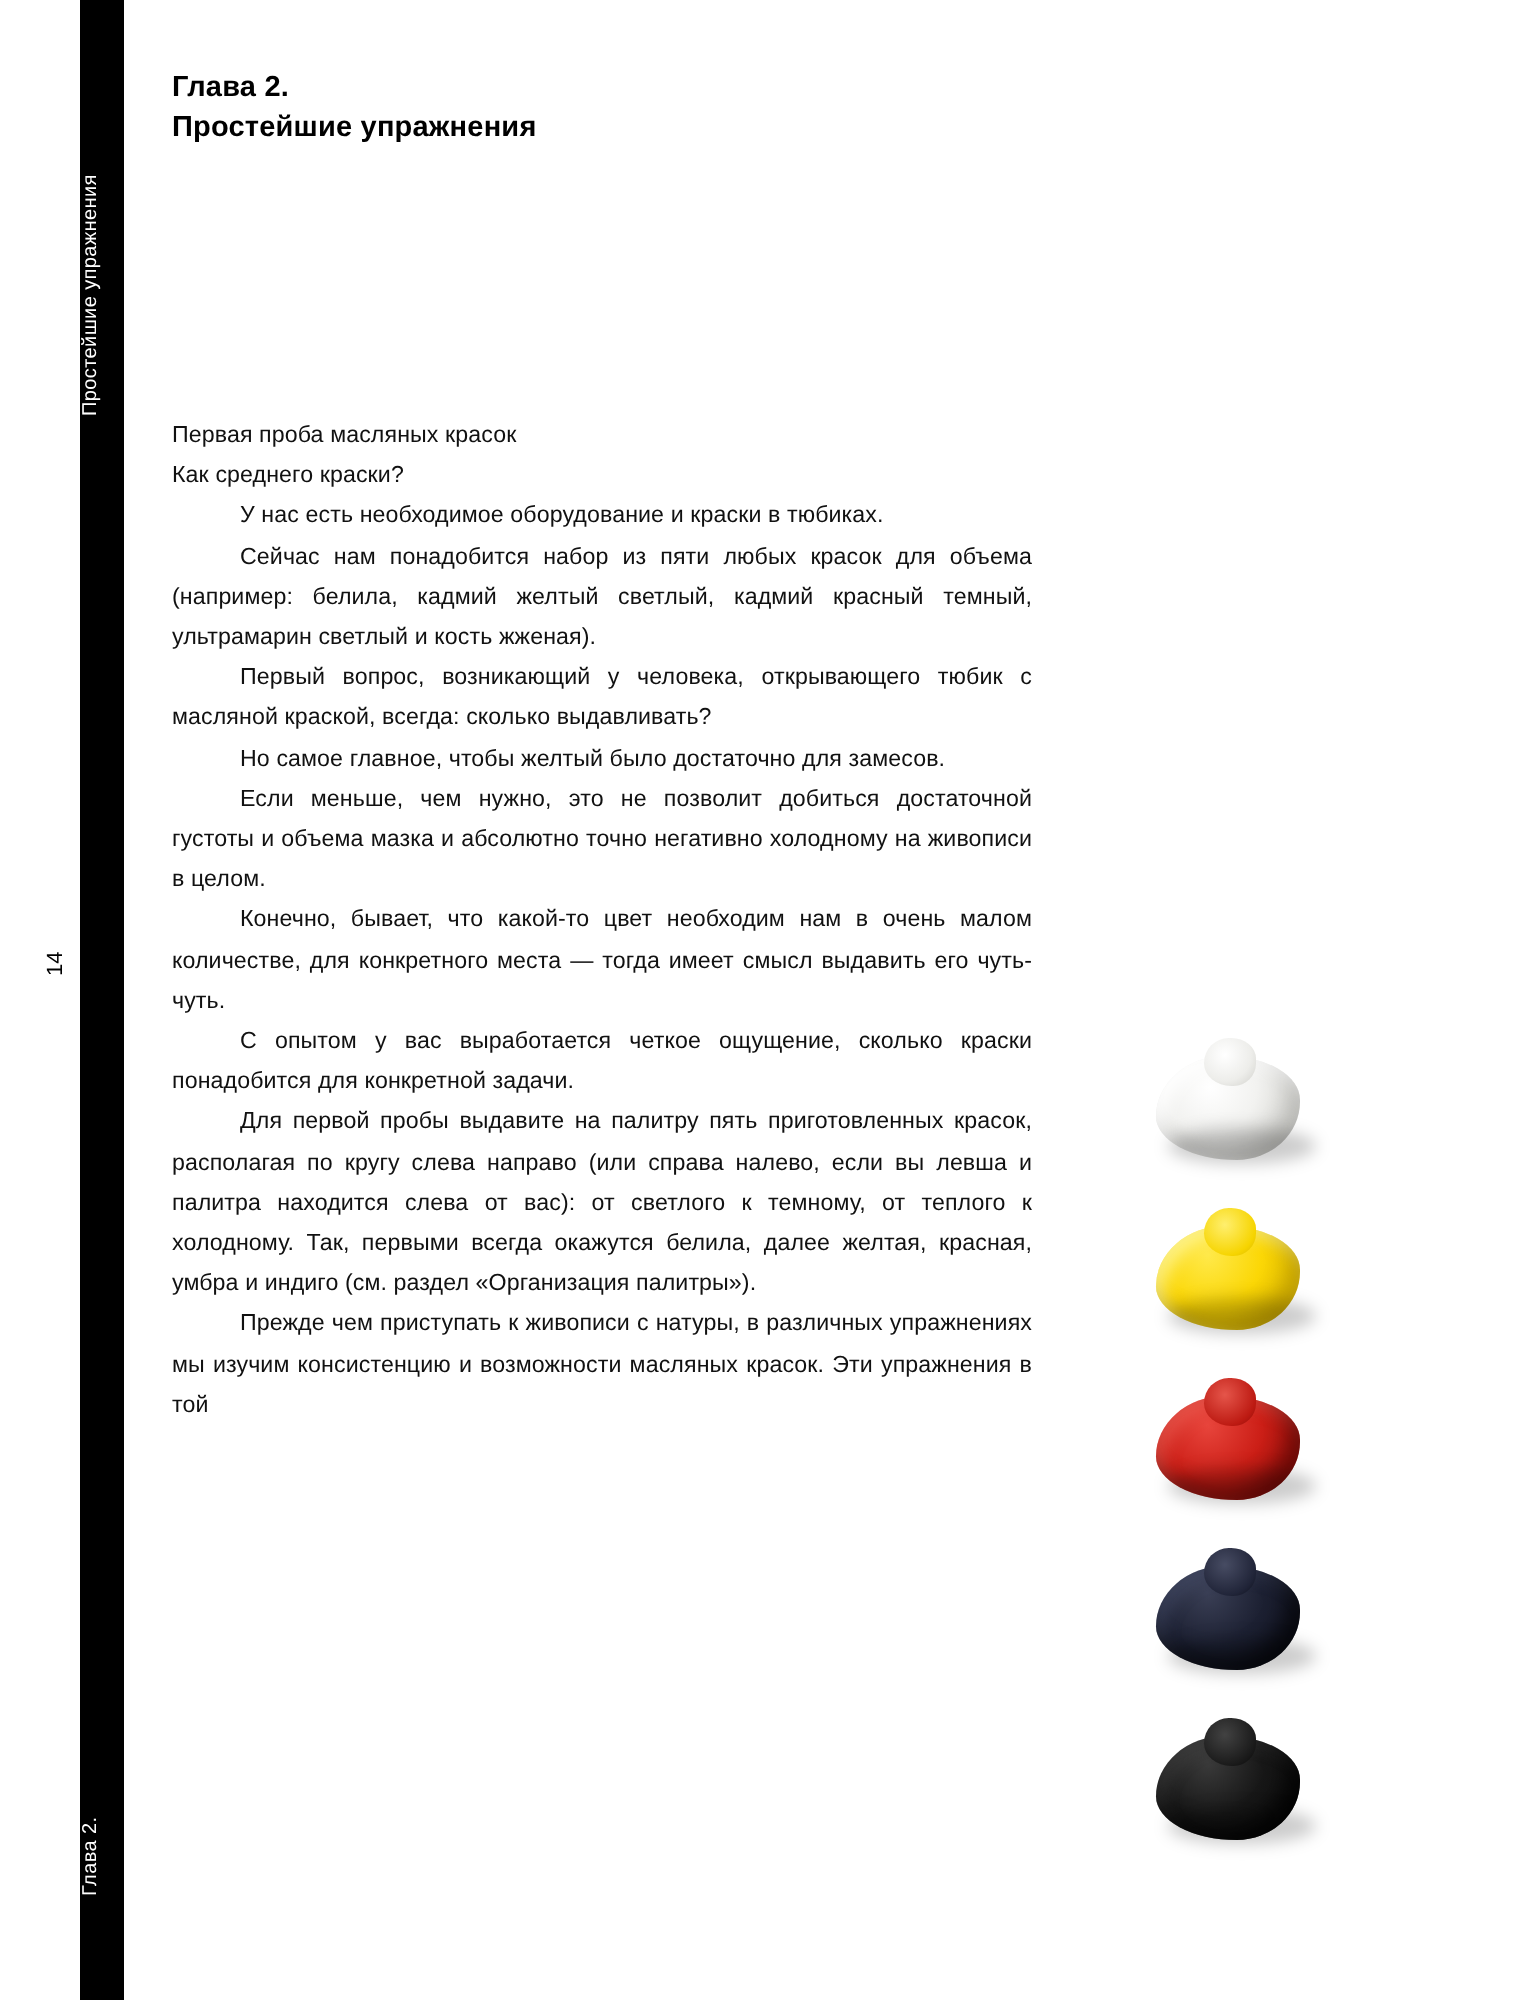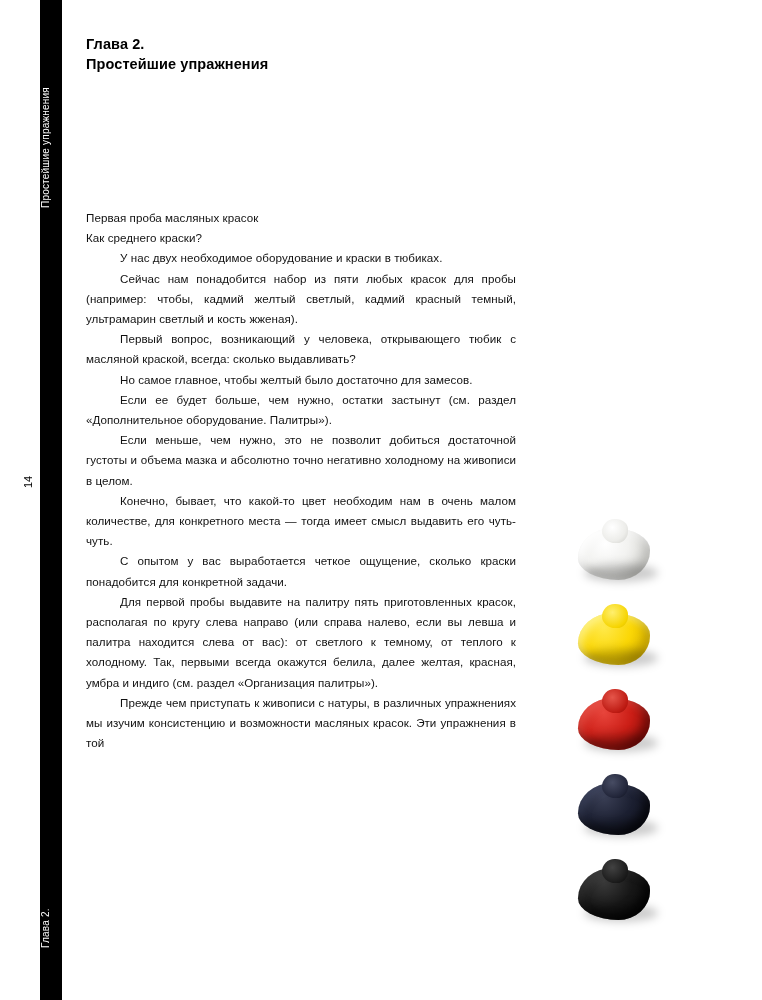--- a/index.html
+++ b/index.html
@@ -182,25 +182,24 @@
   <div class="page-number">14</div>
 
   <div class="chapter-heading">
     <div>Глава 2.</div>
     <div>Простейшие упражнения</div>
   </div>
 
   <div class="body-col">
     <p class="plain">Первая проба масляных красок</p>
     <p class="plain">Как среднего краски?</p>
-    <p class="indent">У нас двух необходимое оборудование и краски в тюбиках.</p>
-    <p class="indent">Сейчас нам понадобится набор из пяти любых красок для пробы (например: чтобы, кадмий желтый светлый, кадмий красный темный, ультрамарин светлый и кость жженая).</p>
+    <p class="indent">У нас есть необходимое оборудование и краски в тюбиках.</p>
+    <p class="indent">Сейчас нам понадобится набор из пяти любых красок для объема (например: белила, кадмий желтый светлый, кадмий красный темный, ультрамарин светлый и кость жженая).</p>
     <p class="indent">Первый вопрос, возникающий у человека, открывающего тюбик с масляной краской, всегда: сколько выдавливать?</p>
     <p class="indent">Но самое главное, чтобы желтый было достаточно для замесов.</p>
-    <p class="indent">Если ее будет больше, чем нужно, остатки застынут (см. раздел «Дополнительное оборудование. Палитры»).</p>
     <p class="indent">Если меньше, чем нужно, это не позволит добиться достаточной густоты и объема мазка и абсолютно точно негативно холодному на живописи в целом.</p>
     <p class="indent">Конечно, бывает, что какой-то цвет необходим нам в очень малом количестве, для конкретного места — тогда имеет смысл выдавить его чуть-чуть.</p>
     <p class="indent">С опытом у вас выработается четкое ощущение, сколько краски понадобится для конкретной задачи.</p>
     <p class="indent">Для первой пробы выдавите на палитру пять приготовленных красок, располагая по кругу слева направо (или справа налево, если вы левша и палитра находится слева от вас): от светлого к темному, от теплого к холодному. Так, первыми всегда окажутся белила, далее желтая, красная, умбра и индиго (см. раздел «Организация палитры»).</p>
     <p class="indent">Прежде чем приступать к живописи с натуры, в различных упражнениях мы изучим консистенцию и возможности масляных красок. Эти упражнения в той</p>
   </div>
 
   <div class="paints">
     <div class="blob-wrap">
       <div class="blob blob-white">

